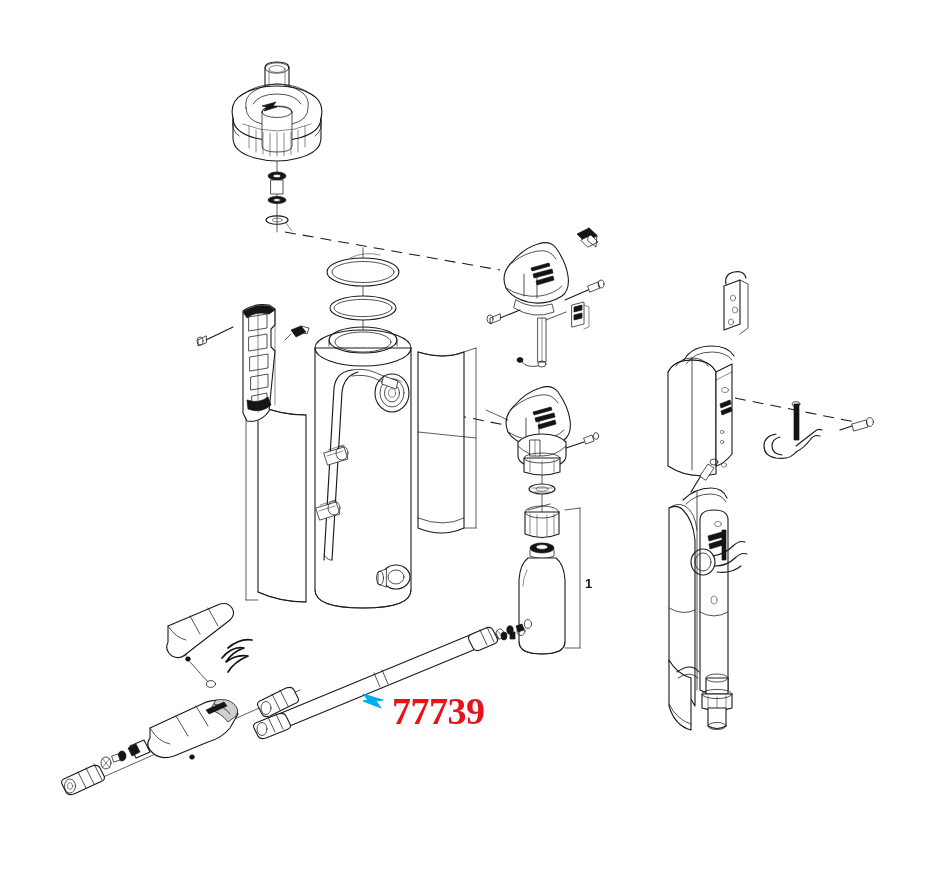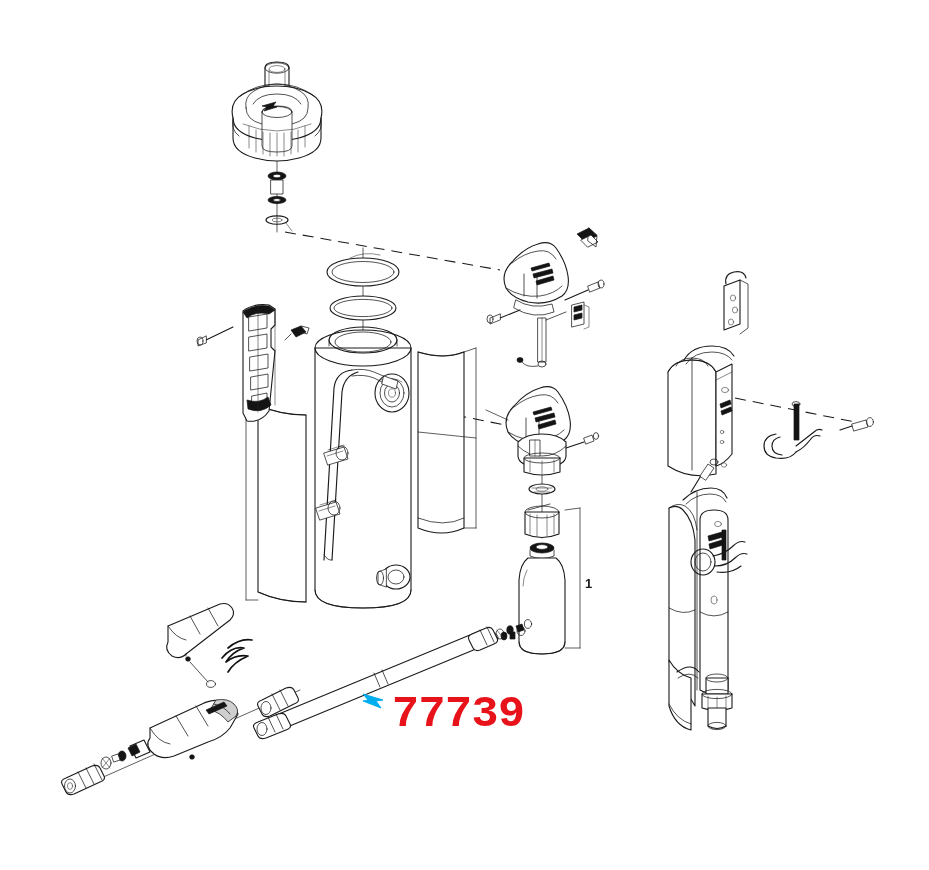--- a/index.html
+++ b/index.html
@@ -94,23 +94,23 @@
     stroke-linecap: round;
   }
   .callout-text {
     font-family: "Liberation Sans", sans-serif;
     font-size: 13px;
     font-weight: 700;
     fill: #1a1a1a;
   }
   .highlight-label {
     position: absolute;
-    font-family: Liberation Mono, monospace;
+    font-family: Liberation Serif, serif;
     font-weight: 700;
-    font-size: 45px;
+    font-size: 38px;
     letter-spacing: -0.5px;
     color: #e8131a;
     white-space: nowrap;
     line-height: 1;
   }
 </style>
 </head>
 <body>
 
 <div id="diagram-root" style="background: rgb(255, 255, 255);">

